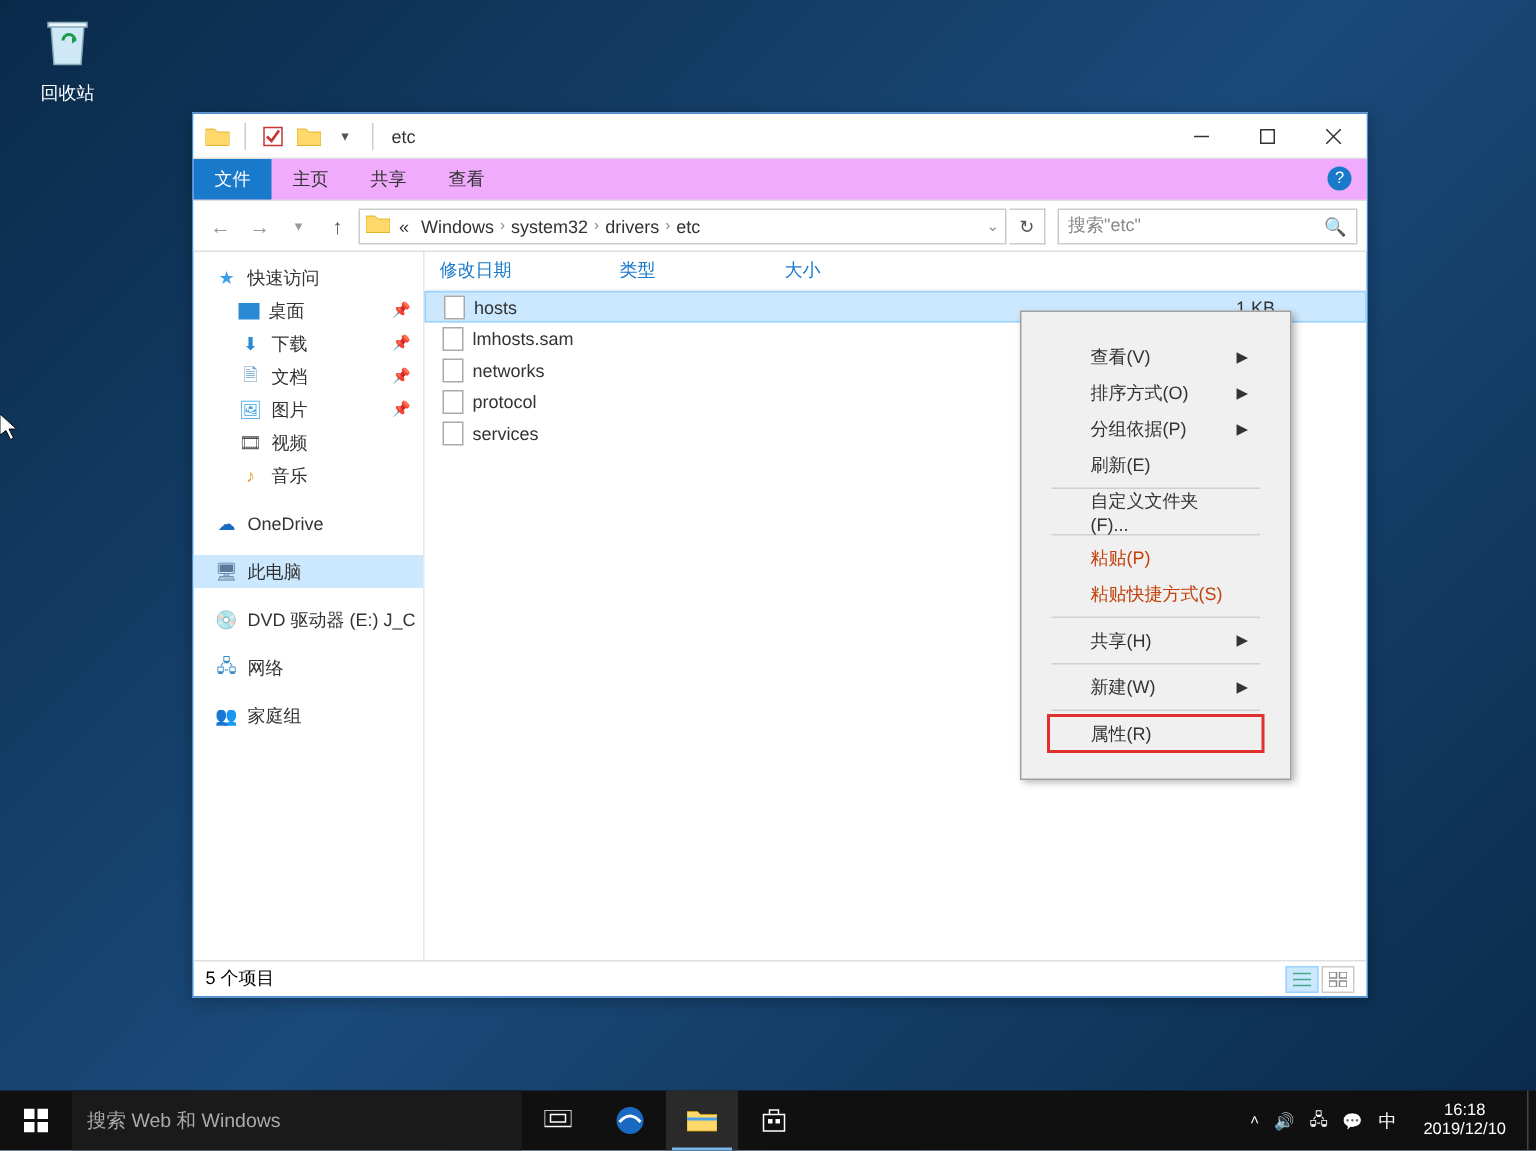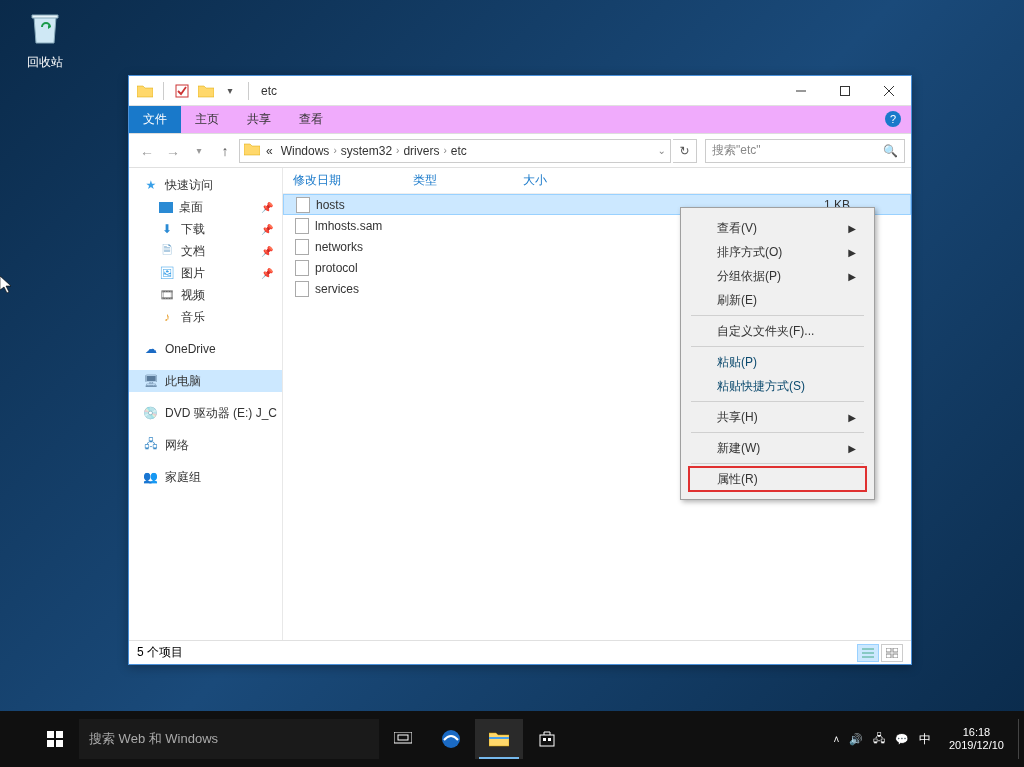--- a/index.html
+++ b/index.html
@@ -64,35 +64,35 @@
 
 .filerow { height: 21px; display: flex; align-items: center; font-size: 12px; color: #333; padding-left: 12px; }
 .filerow.selected { background: #cce8ff; border: 1px solid #99d1ff; }
 .filerow .cell-name { width: 256px; display: flex; align-items: center; gap: 6px; }
 .filerow .file-ic { width: 14px; height: 16px; border: 1px solid #aaa; background: #fff; position: relative; }
 .filerow .cell-date { width: 120px; }
 .filerow .cell-type { width: 110px; }
 .filerow .cell-size { width: 80px; text-align: right; padding-right: 12px; }
 
 
-.context-menu { position: absolute; top: 207px; left: 680px; width: 195px; background: #f0f0f0; border: 1px solid #a0a0a0; font-size: 12px; color: #333; padding: 8px; box-shadow: 2px 2px 5px rgba(0,0,0,0.3); }
+.context-menu { position: absolute; top: 207px; left: 680px; width: 181px; background: #f0f0f0; border: 1px solid #a0a0a0; font-size: 12px; color: #333; padding: 18px; box-shadow: 2px 2px 5px rgba(0,0,0,0.3); }
 .context-menu .cm-item { height: 24px; display: flex; align-items: center; padding: 0 24px 0 28px; position: relative; }
-.context-menu .cm-item.disabled { color: #0c4a6e; }
+.context-menu .cm-item.disabled { color: #c2410c; }
 .context-menu .cm-item .cm-arrow { position: absolute; right: 10px; font-size: 10px; }
 .context-menu .cm-sep { height: 1px; background: #d0d0d0; margin: 3px 2px; }
 .context-menu .cm-item.highlighted { outline: 2px solid #e03030; outline-offset: -1px; }
 
 
 .statusbar { height: 24px; border-top: 1px solid #e0e0e0; display: flex; align-items: center; font-size: 12px; color: #000000; padding: 0 8px; gap: 47px; }
 .statusbar .view-toggles { margin-left: auto; display: flex; gap: 2px; }
 .statusbar .vt { width: 22px; height: 18px; border: 1px solid #ccc; display: flex; align-items: center; justify-content: center; font-size: 10px; }
 .statusbar .vt.active { background: #cce8ff; border-color: #99d1ff; }
 
 
-.taskbar { position: absolute; bottom: 0; left: 0; right: 0; height: 56px; background: #101010; display: flex; align-items: center; color: #fff; padding-left: 31px; }
+.taskbar { position: absolute; bottom: 0; left: 0; right: 0; height: 40px; background: #101010; display: flex; align-items: center; color: #fff; }
 .taskbar .start { width: 48px; height: 40px; display: flex; align-items: center; justify-content: center; }
 .taskbar .search-tb { width: 300px; height: 40px; background: #1a1a1a; display: flex; align-items: center; padding: 0 10px; font-size: 13px; color: #aaa; }
 .taskbar .tb-btn { width: 48px; height: 40px; display: flex; align-items: center; justify-content: center; position: relative; }
 .taskbar .tb-btn.active { background: #2a2a2a; }
 .taskbar .tb-btn.active::after { content: ""; position: absolute; bottom: 0; left: 4px; right: 4px; height: 2px; background: #76b9ed; }
 .taskbar .tray { margin-left: auto; display: flex; align-items: center; gap: 10px; padding-right: 6px; font-size: 11px; }
 .taskbar .clock { text-align: center; line-height: 1.2; padding: 0 8px; }
 .taskbar .show-desktop { width: 6px; height: 40px; border-left: 1px solid #444; }
 
 

